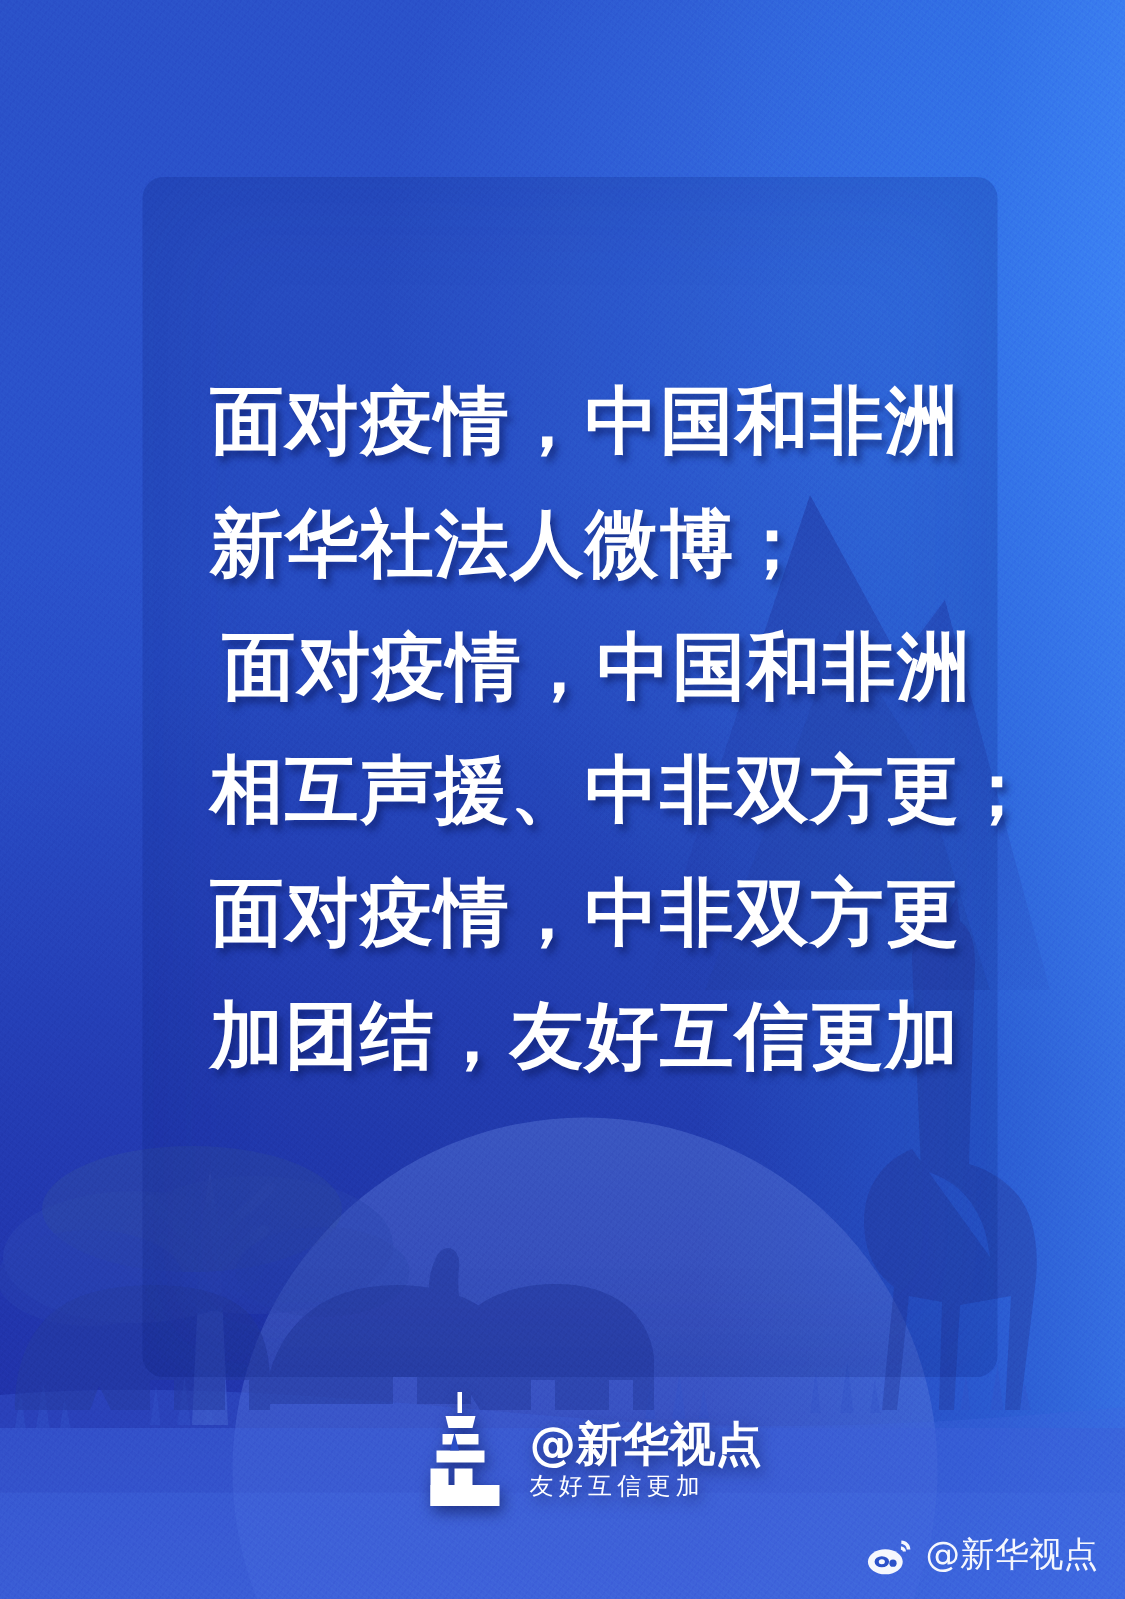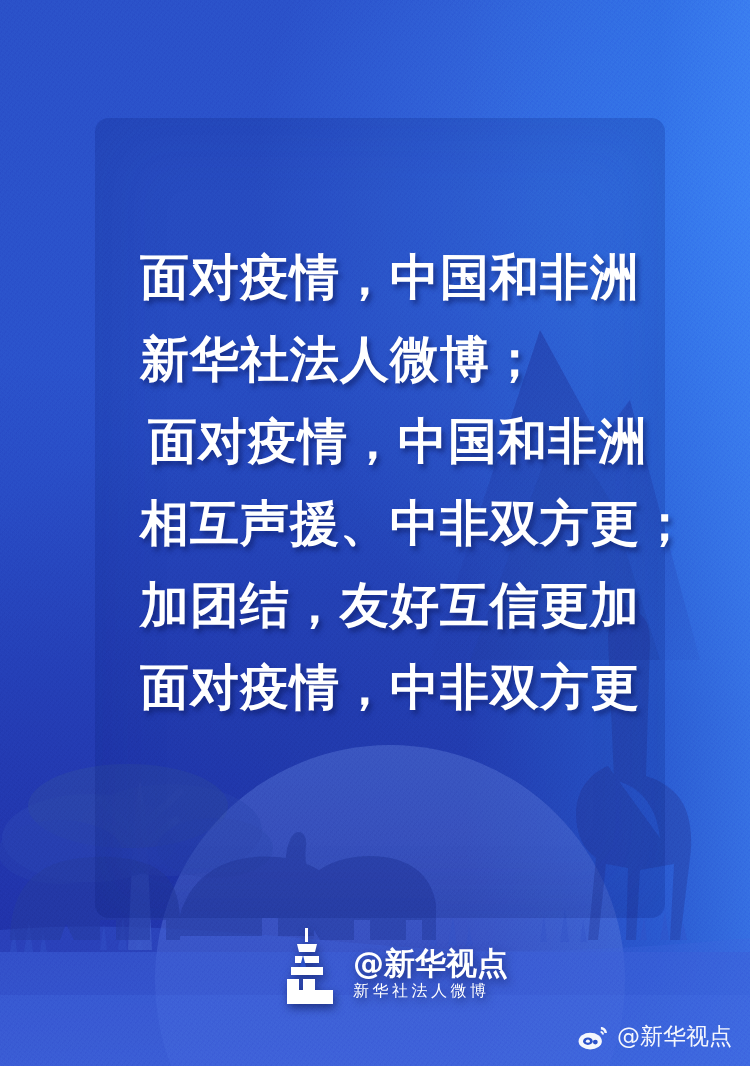--- a/index.html
+++ b/index.html
@@ -69,21 +69,21 @@
     width: 540px;
   }
   .hl-line {
     font-size: 49px;
     line-height: 82px;
     font-weight: 700;
     color: #ffffff;
     letter-spacing: 1px;
     white-space: nowrap;
     text-shadow: 3px 4px 5px rgba(10,22,90,.55);
-    font-family: Liberation Mono, monospace;
+    font-family: Liberation Sans, sans-serif;
   }
   .hl-line.indent { padding-left: 8px; }
 
   
   .logo-block {
     position: absolute;
     left: 277px;
     top: 928px;
     display: flex;
     align-items: flex-end;
@@ -207,40 +207,40 @@
 
   <div class="panel"></div>
 
   <div class="bg-noise"></div>
 
   <div class="headline">
     <div class="hl-line">面对疫情，中国和非洲</div>
     <div class="hl-line">新华社法人微博；</div>
     <div class="hl-line indent">面对疫情，中国和非洲</div>
     <div class="hl-line">相互声援、中非双方更；</div>
+    <div class="hl-line">面对疫情，中非双方更</div>
     <div class="hl-line">加团结，友好互信更加</div>
-    <div class="hl-line">面对疫情，中非双方更</div>
   </div>
 
   <div class="logo-block">
     <svg class="logo-mark" viewBox="0 0 64 76">
       <g fill="#ffffff">
         <rect x="28" y="0" width="3" height="14"></rect>
         <path d="M20 16 h20 l-2 8 h-16 z"></path>
         <path d="M18 28 h24 l0 7 h-24 z"></path>
         <path d="M14 39 h32 l0 8 h-32 z"></path>
         <path d="M10 51 h12 v25 h-12 z"></path>
         <path d="M26 51 h12 v25 h-12 z"></path>
         <path d="M10 62 h46 v14 h-46 z"></path>
         <path d="M23 39 l3 -12 l3 12 z" fill="#2a50c8"></path>
       </g>
     </svg>
     <div class="logo-text">
       <div class="logo-title">@新华视点</div>
-      <div class="logo-sub">新华社法人微博</div>
+      <div class="logo-sub">友好互信更加</div>
     </div>
   </div>
 
   <div class="watermark">
     <svg class="weibo-icon" viewBox="0 0 32 28">
       <g fill="#ffffff">
         <ellipse cx="13" cy="18.5" rx="12.5" ry="9"></ellipse>
         <path d="M24.5 3.2 c3.6 0 6.5 2.9 6.5 6.5 h-2.6 c0 -2.2 -1.8 -3.9 -3.9 -3.9 z"></path>
         <path d="M24.2 7.6 c2.0 0 3.6 1.6 3.6 3.6 h-2.2 c0 -0.8 -0.6 -1.4 -1.4 -1.4 z"></path>
       </g>

